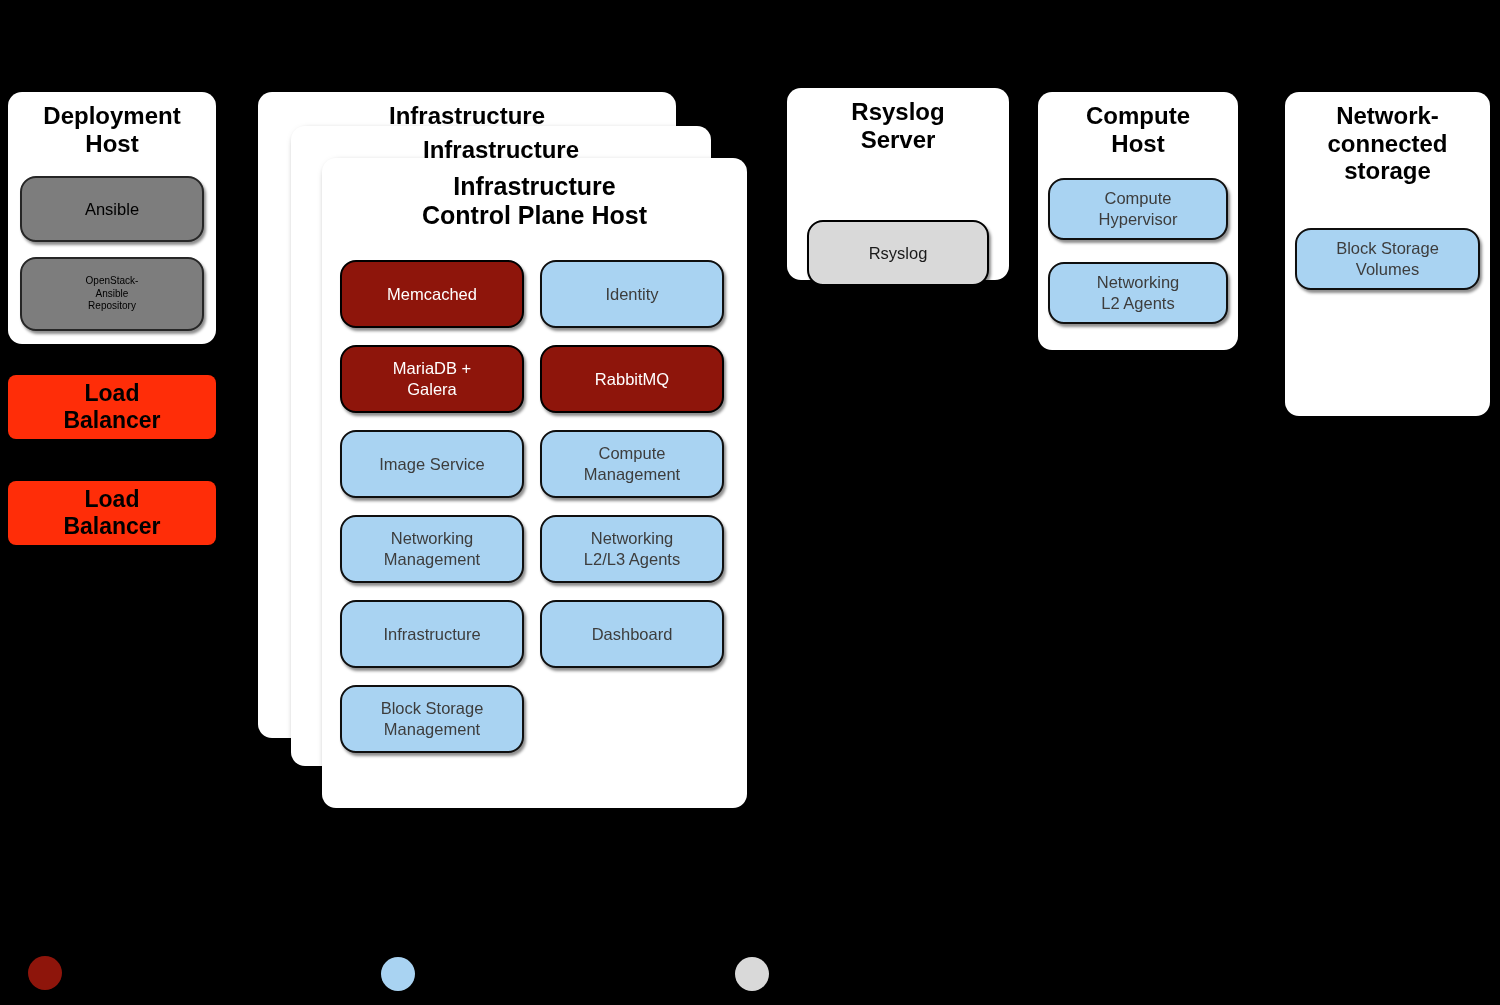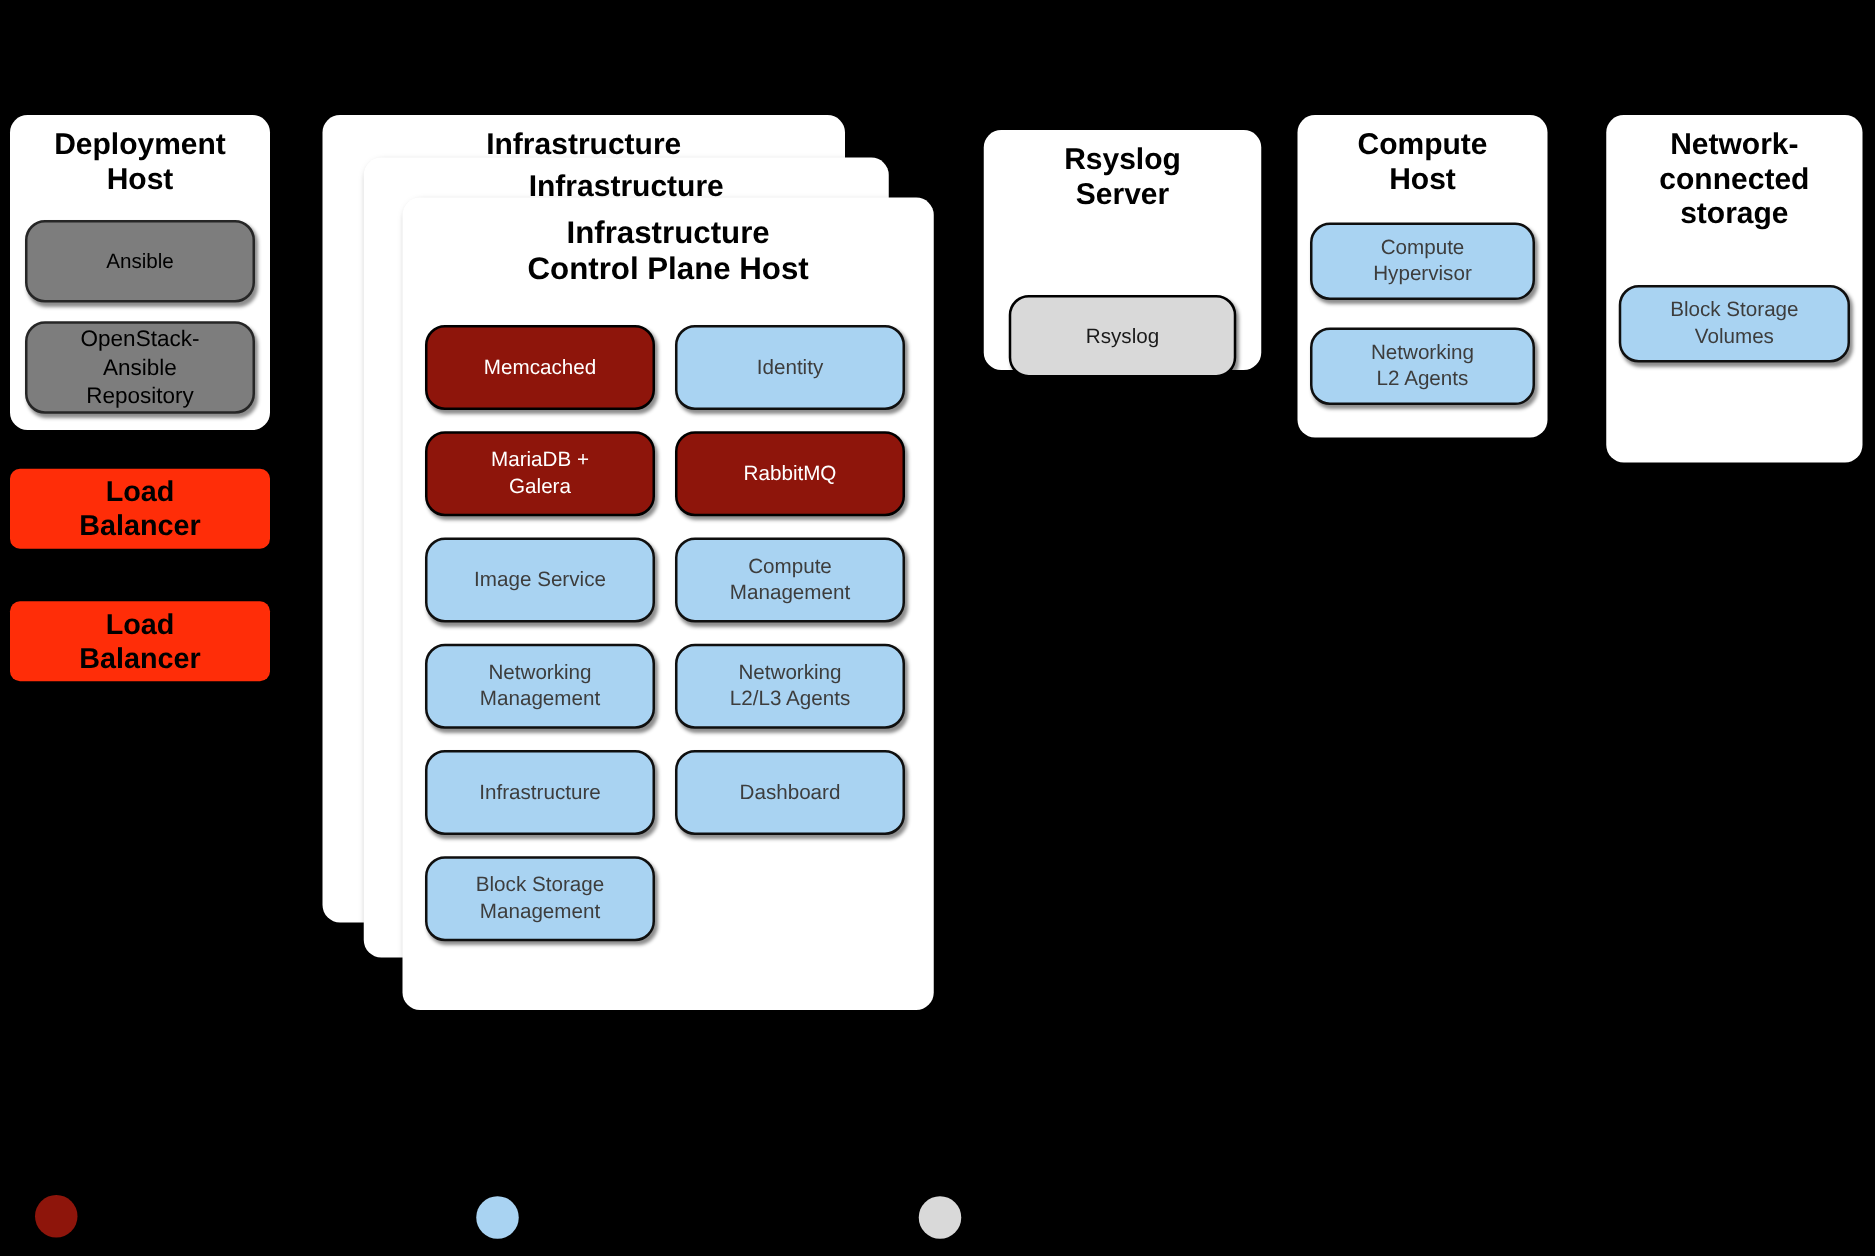--- a/index.html
+++ b/index.html
@@ -39,41 +39,41 @@
   }
 
   .col { position:absolute; width:184px; }
   .col .box { position:relative; width:100%; height:68px; margin-bottom:17px; }
 
   .legend-dot { position:absolute; width:34px; height:34px; border-radius:50%; }
 
   
   #deployment-card { left:8px; top:92px; width:208px; height:252px; }
   #box-ansible   { left:12px; top:84px;  width:184px; height:66px; }
-  #box-osa-repo  { left:12px; top:165px; width:184px; height:74px; font-size:18px; }
+  #box-osa-repo  { left:12px; top:165px; width:184px; height:74px; font-size:10px; }
 
   #lb1 { left:8px; top:375px; width:208px; height:64px; }
   #lb2 { left:8px; top:481px; width:208px; height:64px; }
 
   #infra-back  { left:258px; top:92px;  width:418px; height:646px; }
   #infra-mid   { left:291px; top:126px; width:420px; height:640px; }
   #infra-front { left:322px; top:158px; width:425px; height:650px; }
   #infra-front .card-title { font-size:25px; padding-top:14px; }
 
   #infra-col1 { left:18px;  top:102px; }
   #infra-col2 { left:218px; top:102px; }
 
-  #rsyslog-card { left:787px; top:104px; width:222px; height:192px; }
+  #rsyslog-card { left:787px; top:88px; width:222px; height:192px; }
   #box-rsyslog  { left:20px; top:132px; width:182px; height:66px; }
 
   #compute-card   { left:1038px; top:92px; width:200px; height:258px; }
   #box-hypervisor { left:10px; top:86px;  width:180px; height:62px; }
   #box-l2agents   { left:10px; top:170px; width:180px; height:62px; }
 
-  #storage-card { left:1285px; top:92px; width:205px; height:278px; }
+  #storage-card { left:1285px; top:92px; width:205px; height:324px; }
   #box-volumes  { left:10px; top:136px; width:185px; height:62px; }
 
   #legend-dark { left:28px;  top:956px; background:#8e150b; }
   #legend-blue { left:381px; top:957px; background:#a9d3f2; }
   #legend-gray { left:735px; top:957px; background:#d9d9d9; }
 </style>
 </head>
 <body>
 
 <div class="canvas">

